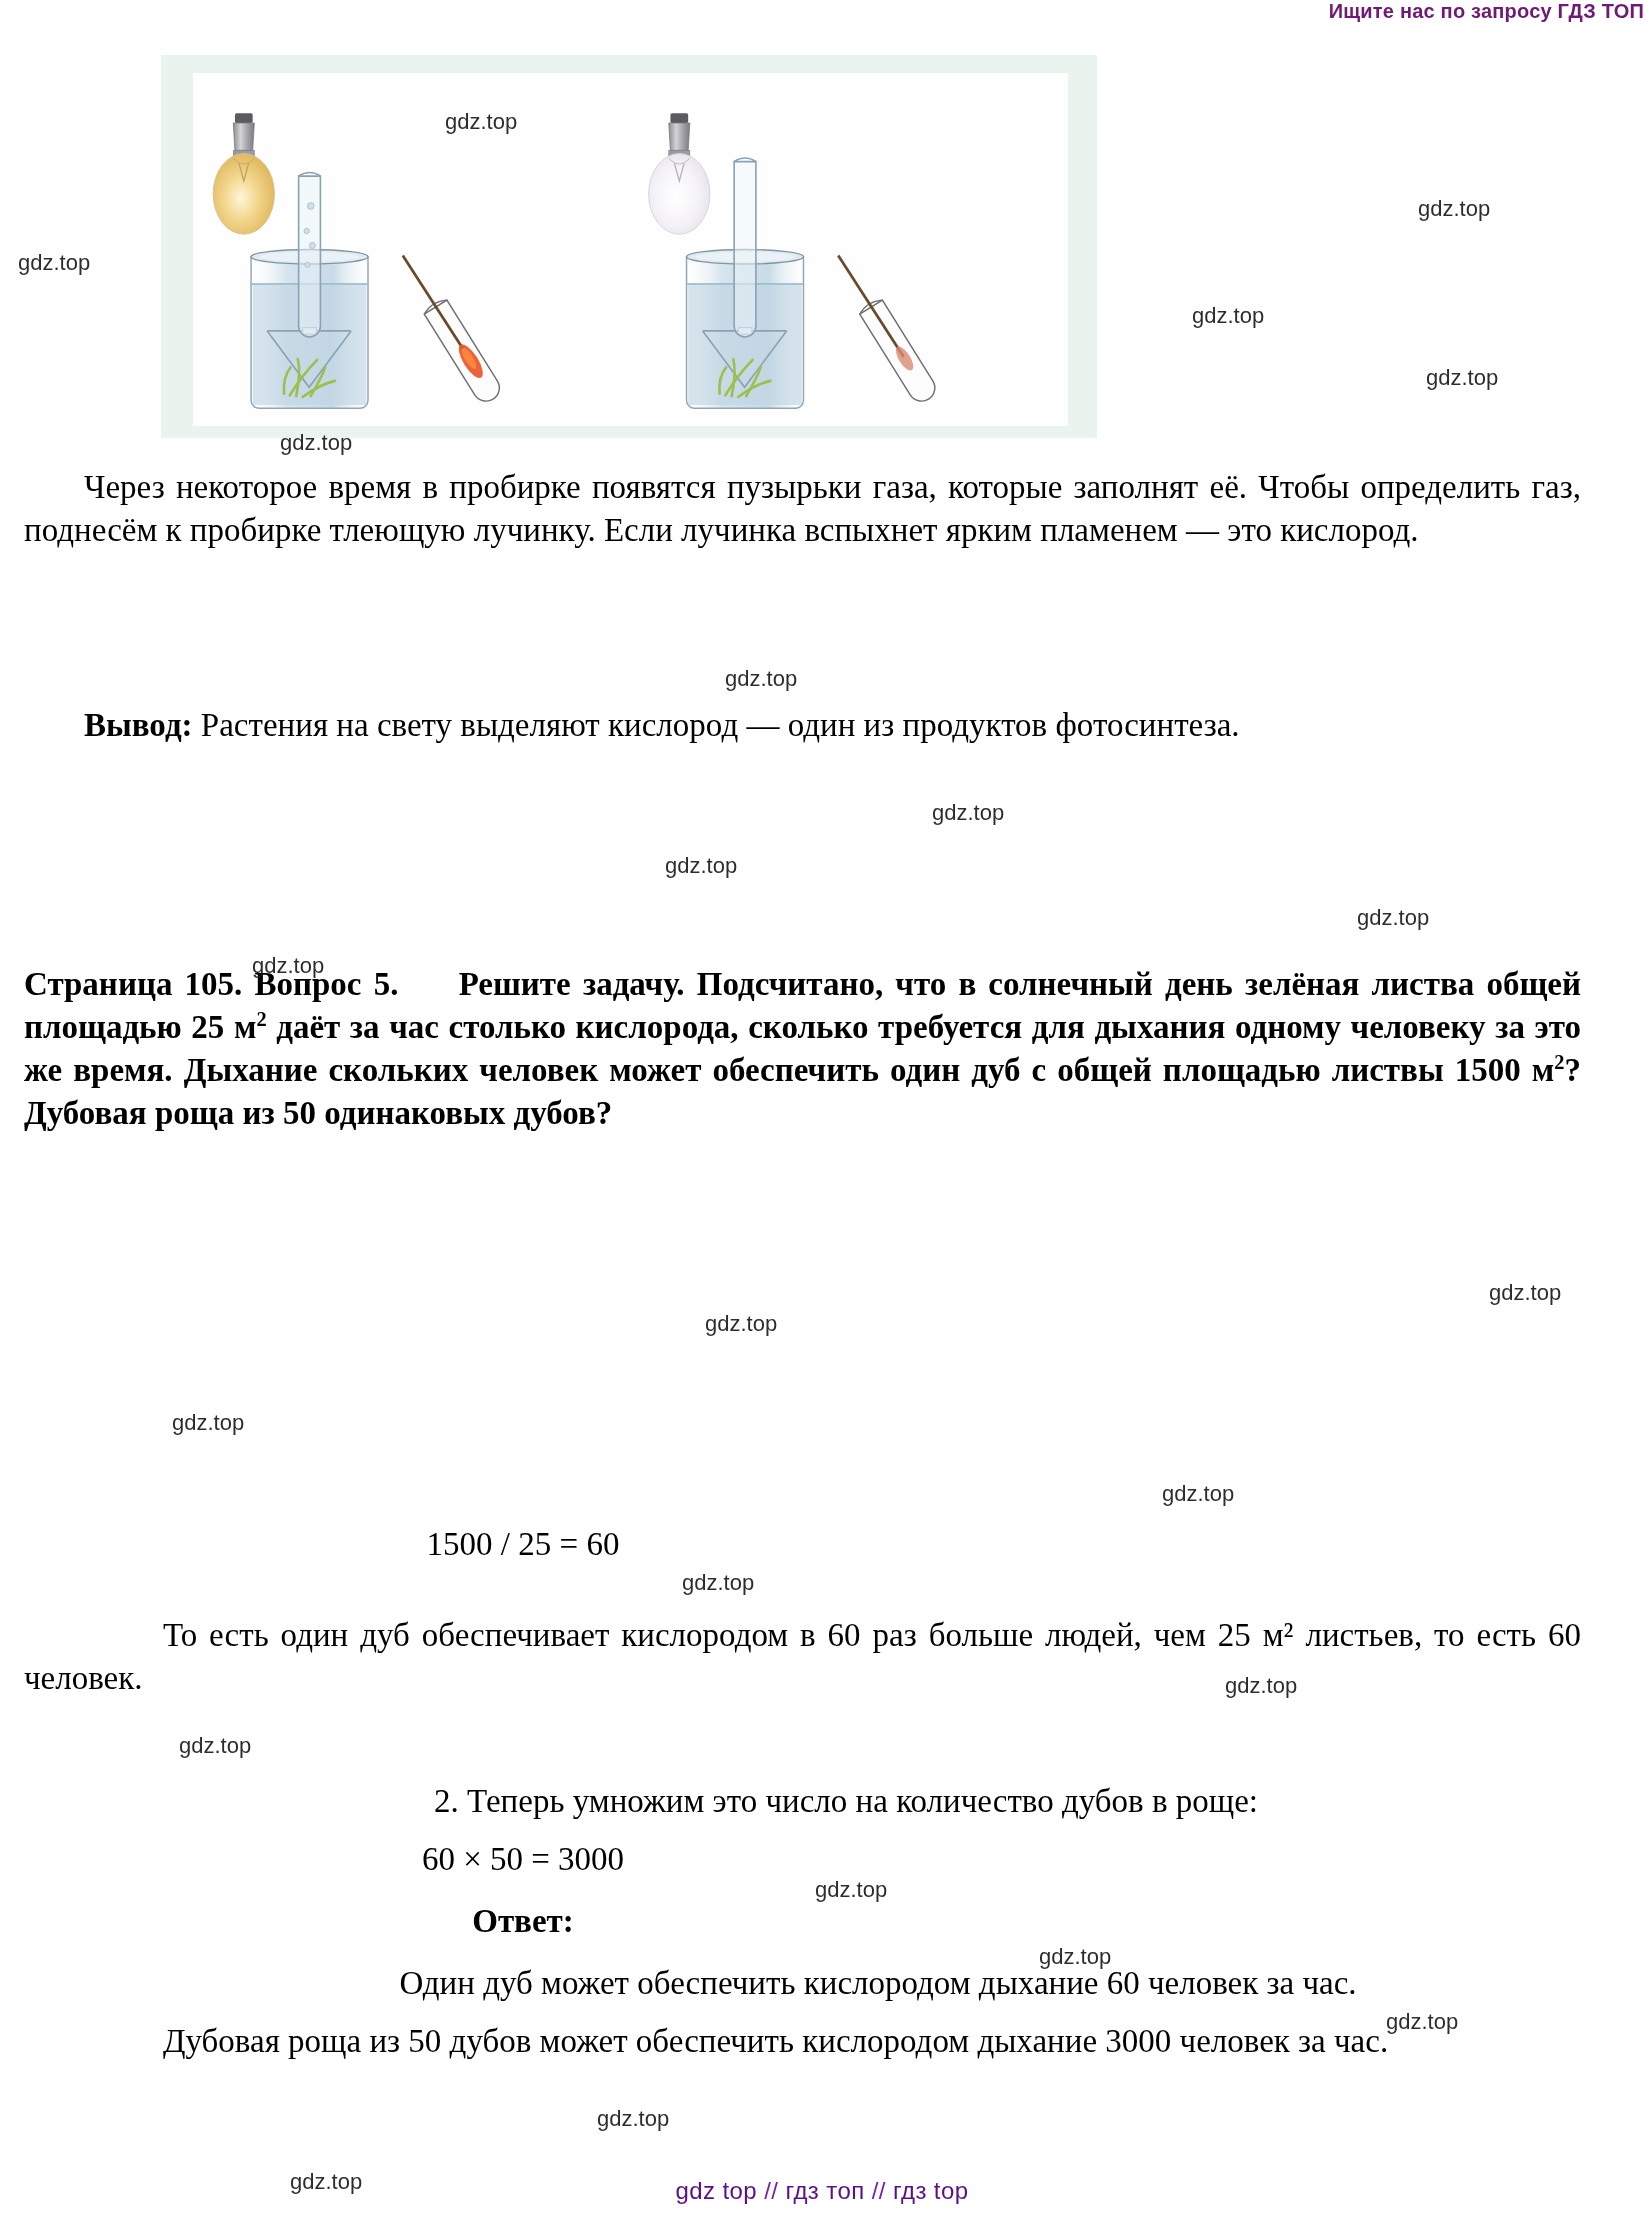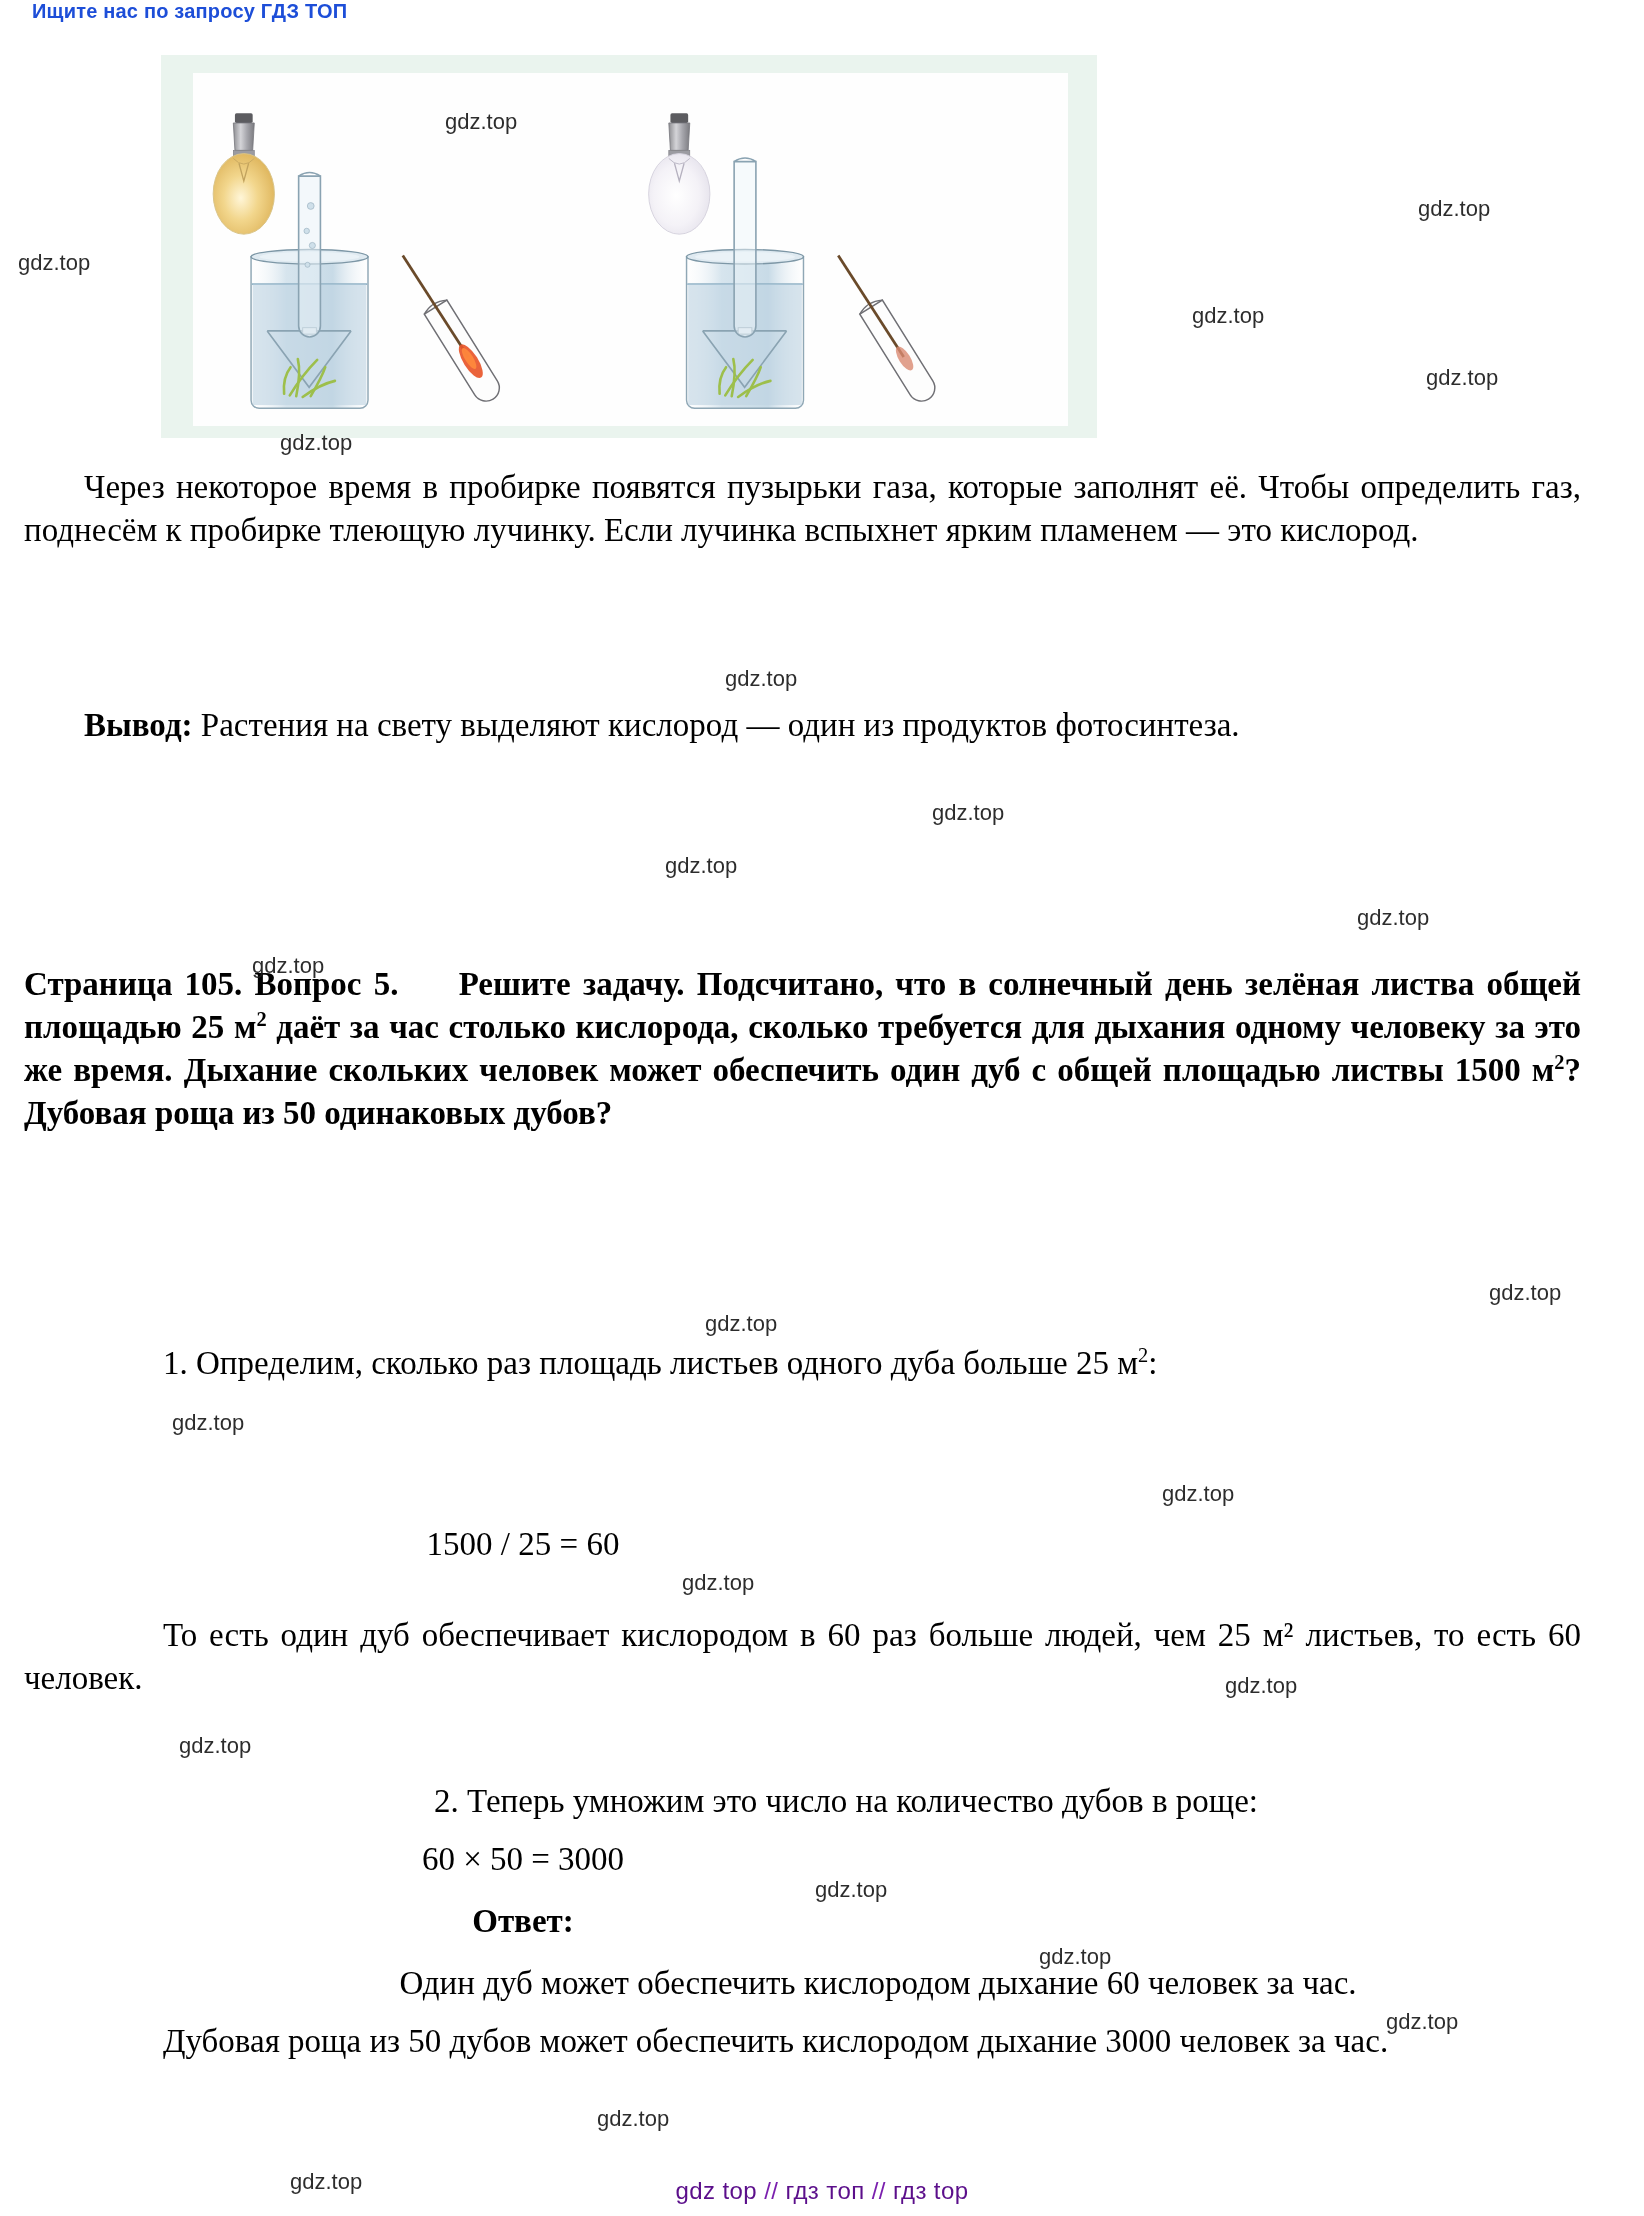--- a/index.html
+++ b/index.html
@@ -15,25 +15,25 @@
     color: #000000;
     overflow: hidden;
   }
 
   
   .promo-header {
     position: absolute;
     top: 0px;
     left: 0;
     width: 100%;
-    text-align: left;
+    text-align: right;
     font-family: "Liberation Sans", sans-serif;
     font-size: 20px;
     font-weight: 700;
-    color: #1d4ed8;
+    color: #701a75;
     letter-spacing: 0.2px;
     padding-left: 32px;
     box-sizing: border-box;
   }
 
   
   .figure-block {
     position: absolute;
     left: 161px;
     top: 55px;
@@ -242,23 +242,20 @@
     <span class="b">Вывод:</span><span> Растения на свету выделяют кислород — один из продуктов фотосинтеза.</span>
   </p>
 
   <p class="para" style="left:24px; top:466px; width:1557px; text-indent:60px;">Через некоторое время в пробирке появятся пузырьки газа, которые заполнят её. Чтобы определить газ, поднесём к пробирке тлеющую лучинку. Если лучинка вспыхнет ярким пламенем — это кислород.</p>
 
   <p class="para b" style="left:24px; top:963px; width:1557px;">
     <span>Страница 105. Вопрос 5.</span>
     <span style="display:inline-block;width:48px"></span><span>Решите задачу. Подсчитано, что в солнечный день зелёная листва общей площадью 25 м</span><sup>2</sup><span> даёт за час столько кислорода, сколько требуется для дыхания одному человеку за это же время. Дыхание скольких человек может обеспечить один дуб с общей площадью листвы 1500 м</span><sup>2</sup><span>? Дубовая роща из 50 одинаковых дубов?</span>
   </p>
 
-  <p class="para" style="left:24px; top:1342px; width:1557px; text-indent:139px;">
-    <span>1. Определим, сколько раз площадь листьев одного дуба больше 25 м</span><sup>2</sup><span>:</span>
-  </p>
 
   <p class="para noj" style="left:160px; top:1523px; width:726px;">1500 / 25 = 60</p>
 
   <p class="para" style="left:24px; top:1586px; width:1557px; text-indent:139px;margin-top:28px;">То есть один дуб обеспечивает кислородом в 60 раз больше людей, чем 25 м² листьев, то есть 60 человек.</p>
 
   <p class="para noj" style="left:160px; top:1780px; width:1372px;">2. Теперь умножим это число на количество дубов в роще:</p>
 
   <p class="para noj" style="left:160px; top:1838px; width:726px;">60 × 50 = 3000</p>
 
   <p class="para noj b" style="left:160px; top:1900px; width:726px;">Ответ:</p>

